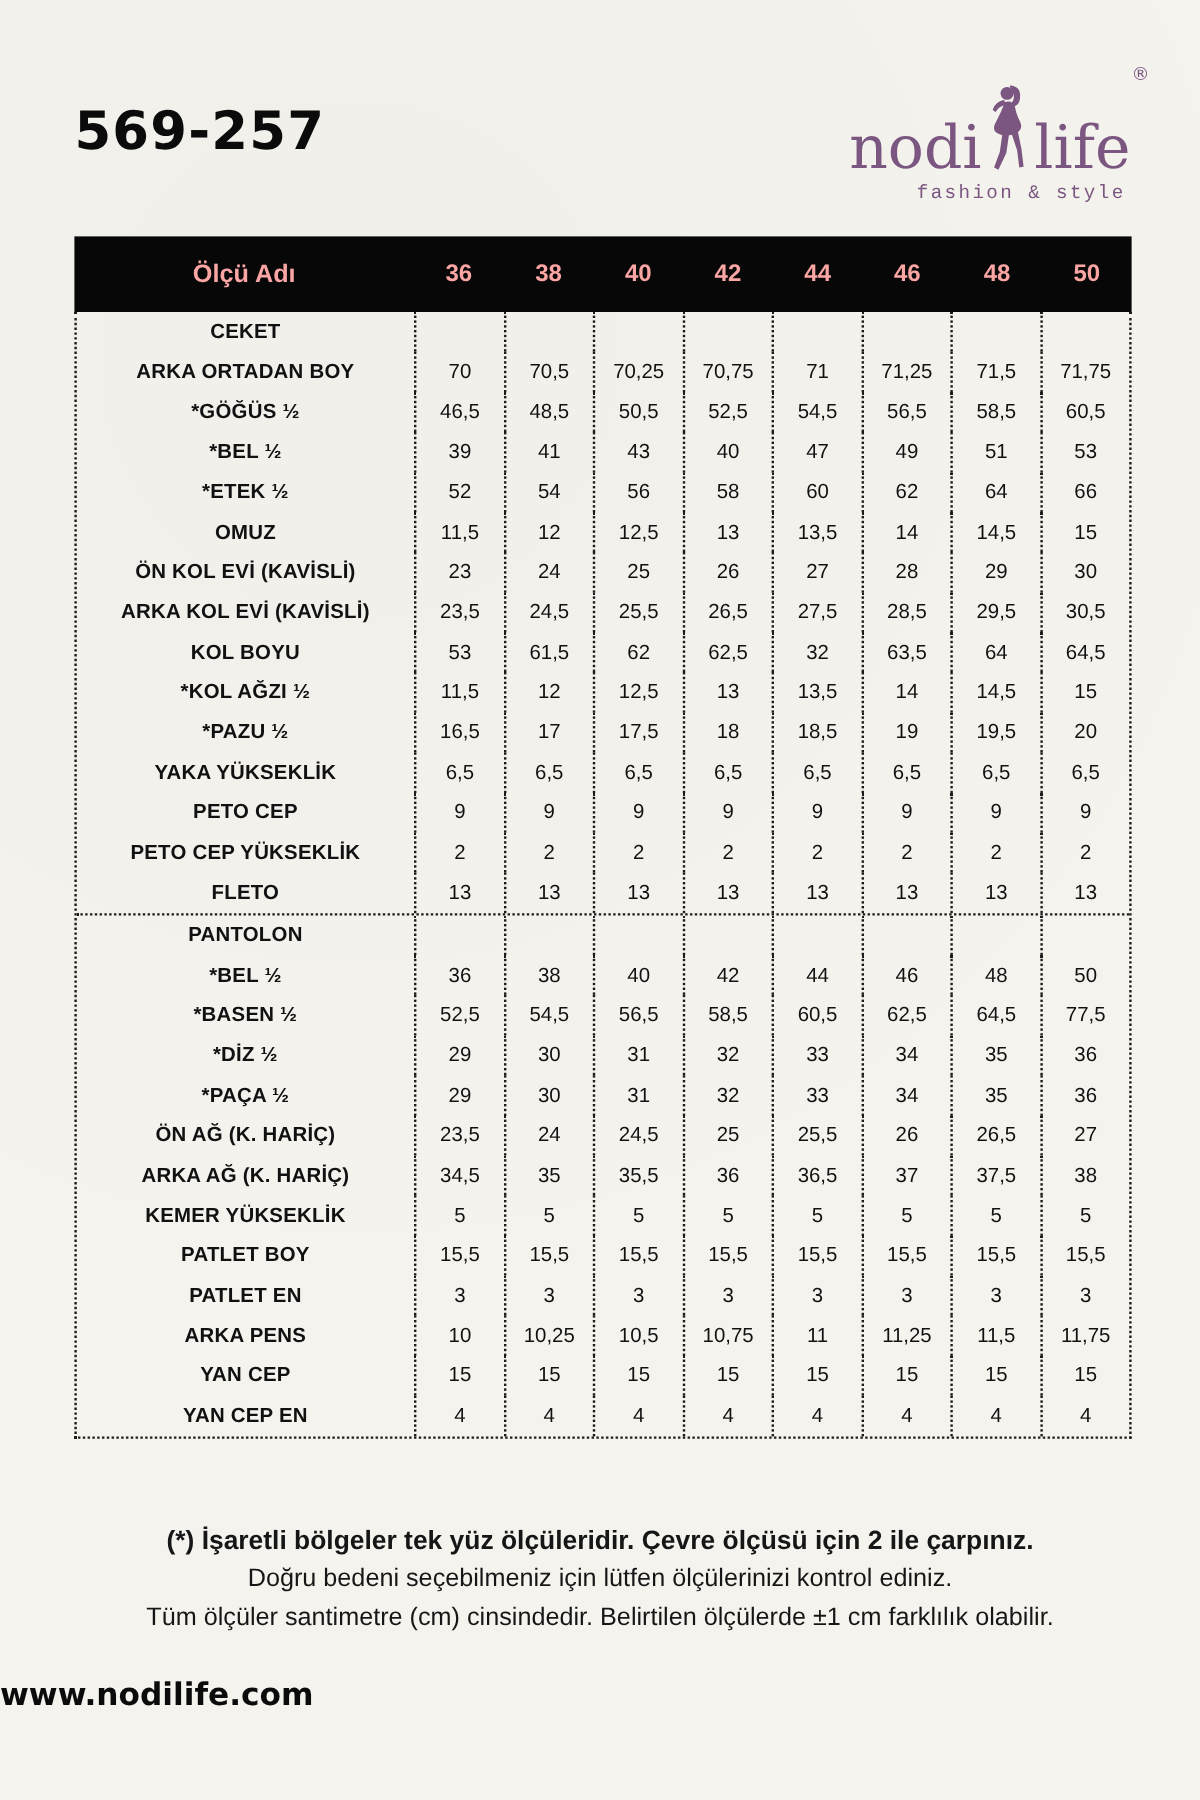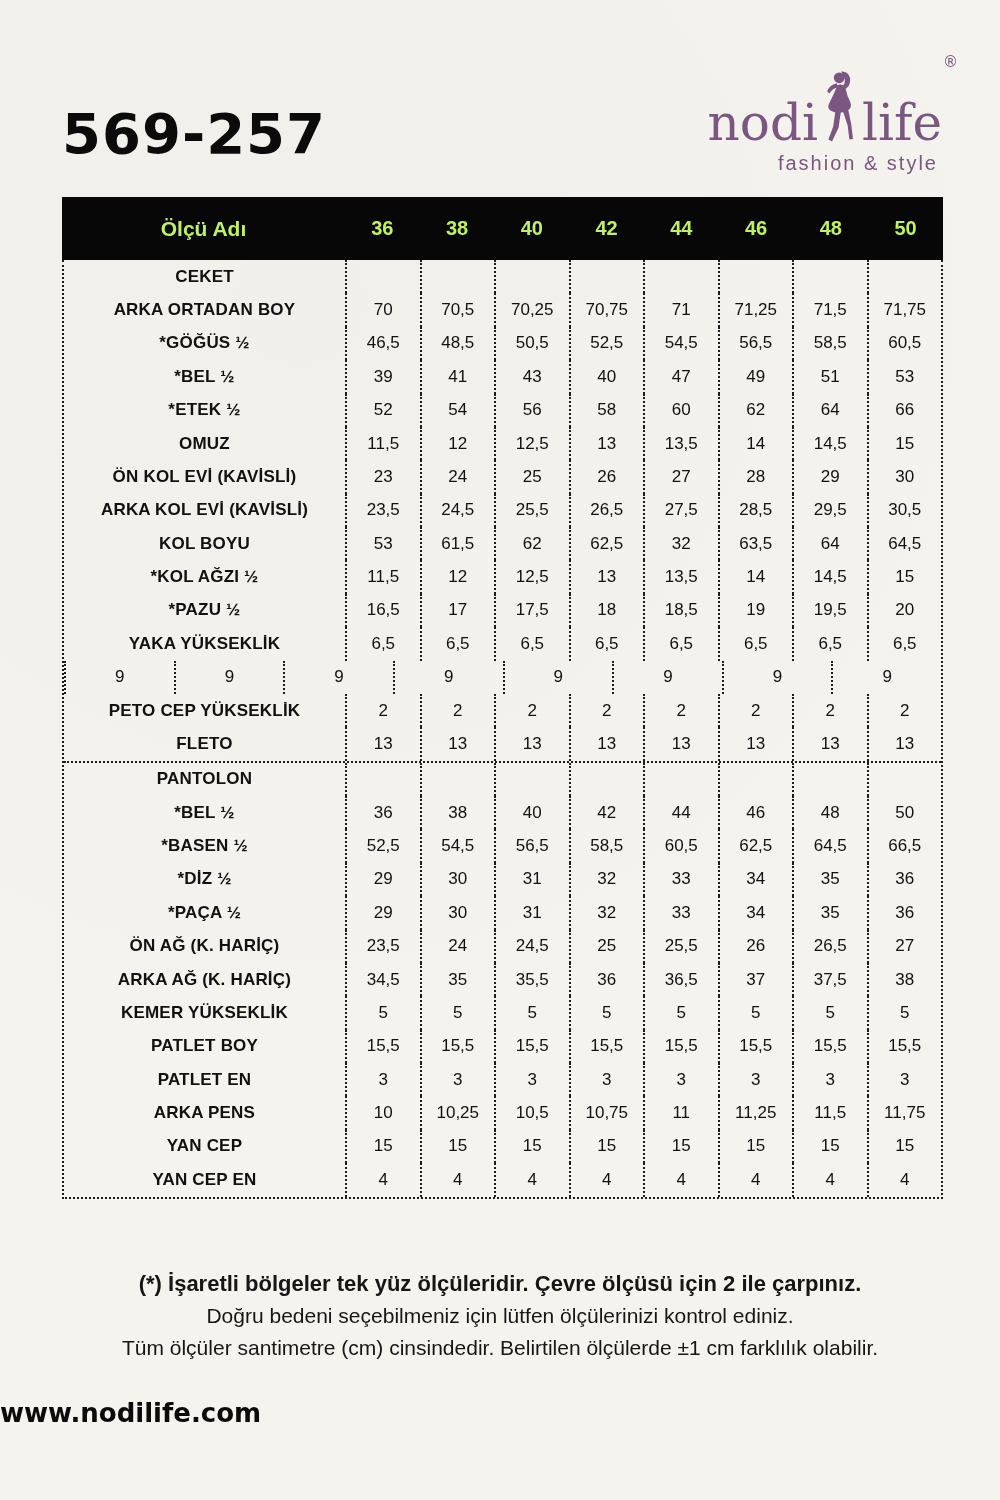--- a/index.html
+++ b/index.html
@@ -15,23 +15,23 @@
     background:
       radial-gradient(circle at 30% 20%, rgba(0,0,0,0.015), transparent 60%),
       #f5f3ee;
     overflow: hidden;
   }
 
   
   .product-code {
     position: absolute;
     left: 62px;
-    top: 101px;
+    top: 84px;
     font-family: "DejaVu Sans", sans-serif;
-    font-size: 56px;
+    font-size: 44px;
     font-weight: 800;
     letter-spacing: 1px;
     color: #0b0b0b;
   }
   .logo {
     position: absolute;
     right: 58px;
     top: 70px;
     width: 270px;
     text-align: right;
@@ -52,38 +52,38 @@
     position: absolute;
     right: -16px;
     top: -14px;
     font-size: 15px;
     font-family: "DejaVu Sans", sans-serif;
     color: #7b5681;
   }
   .tagline {
     margin-top: 6px;
     padding-right: 4px;
-    font-size: 20px;
+    font-size: 16px;
     letter-spacing: 2px;
     color: #7b5681;
-    font-family: Liberation Sans, sans-serif;
+    font-family: Liberation Mono, monospace;
   }
 
   
   .size-table {
     position: absolute;
     left: 62px;
     top: 197px;
     width: 881px;
   }
   .thead {
     display: flex;
     height: 63px;
     background: #070707;
-    color: #bef264;
+    color: #fca5a5;
     align-items: center;
   }
   .th { text-align: center; font-weight: bold; }
   .th.label-col { width: 283px; font-size: 21px; }
   .th.size-col { flex: 1; font-size: 20px; }
 
   .tbody {
     border-left: 2px dotted #1c1c1c;
     border-right: 2px dotted #1c1c1c;
     border-bottom: 2px dotted #1c1c1c;
@@ -296,20 +296,21 @@
             <div class="td size-col">6,5</div>
             <div class="td size-col">6,5</div>
             <div class="td size-col">6,5</div>
             <div class="td size-col">6,5</div>
             <div class="td size-col">6,5</div>
             <div class="td size-col">6,5</div>
             <div class="td size-col">6,5</div>
             <div class="td size-col">6,5</div>
           </div>
           <div class="tr">
+            <div class="td label-col">PETO CEP</div>
             <div class="td size-col">9</div>
             <div class="td size-col">9</div>
             <div class="td size-col">9</div>
             <div class="td size-col">9</div>
             <div class="td size-col">9</div>
             <div class="td size-col">9</div>
             <div class="td size-col">9</div>
             <div class="td size-col">9</div>
           </div>
           <div class="tr">
@@ -360,21 +361,21 @@
           </div>
           <div class="tr">
             <div class="td label-col">*BASEN ½</div>
             <div class="td size-col">52,5</div>
             <div class="td size-col">54,5</div>
             <div class="td size-col">56,5</div>
             <div class="td size-col">58,5</div>
             <div class="td size-col">60,5</div>
             <div class="td size-col">62,5</div>
             <div class="td size-col">64,5</div>
-            <div class="td size-col">66,5</div>
+            <div class="td size-col">77,5</div>
           </div>
           <div class="tr">
             <div class="td label-col">*DİZ ½</div>
             <div class="td size-col">29</div>
             <div class="td size-col">30</div>
             <div class="td size-col">31</div>
             <div class="td size-col">32</div>
             <div class="td size-col">33</div>
             <div class="td size-col">34</div>
             <div class="td size-col">35</div>

